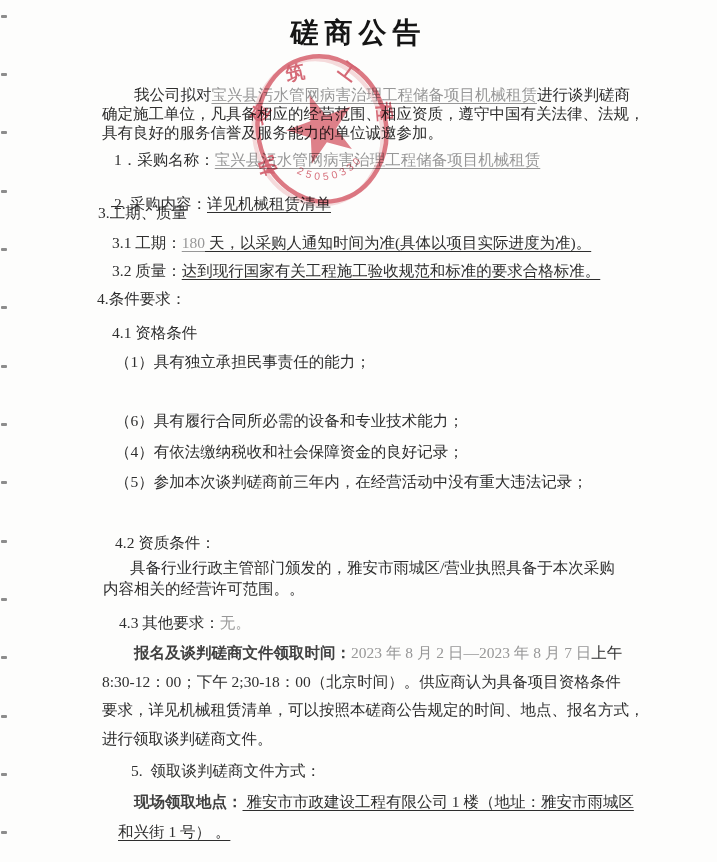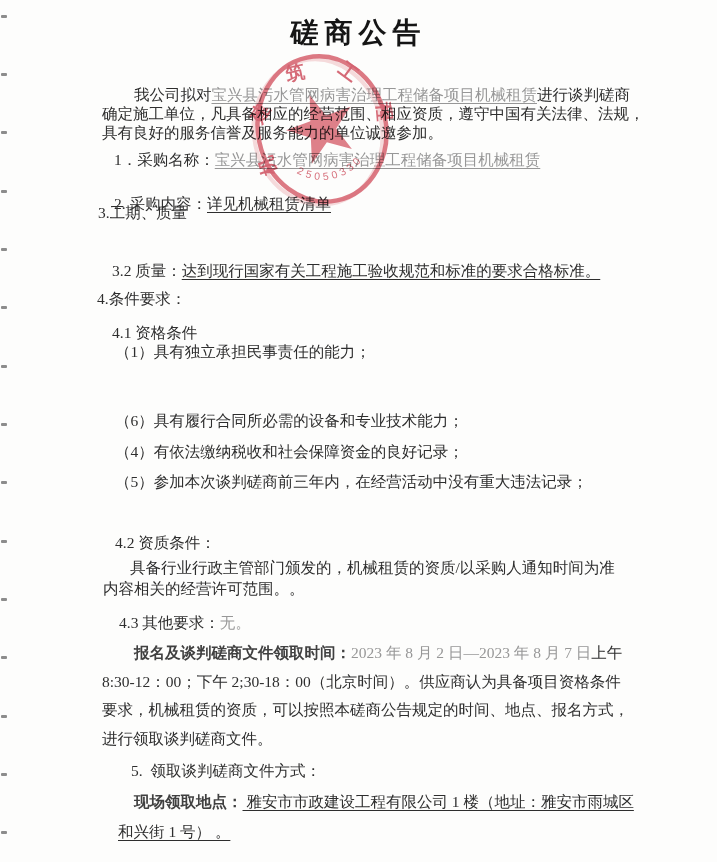--- a/index.html
+++ b/index.html
@@ -27,21 +27,21 @@
   .l-p1a{left:134px;top:86px;}
   .l-p1b{left:102px;top:105px;}
   .l-p1c{left:102px;top:124px;}
   .l-it1{left:114px;top:151px;}
   .l-it2{left:114px;top:173px;margin-top:22px;}
   .l-s3 {left:98px; top:204px;}
   .l-s31{left:112px;top:234px;}
   .l-s32{left:112px;top:262px;}
   .l-s4 {left:97px; top:290px;}
   .l-s41{left:112px;top:324px;}
-  .l-c1{left:115px;top:343px;}
+  .l-c1{left:115px;top:353px;}
   .l-c2{left:115px;top:383px;}
   .l-c3{left:115px;top:412px;}
   .l-c4{left:115px;top:443px;}
   .l-c5{left:115px;top:473px;}
   .l-c6{left:115px;top:504px;}
   .l-s42{left:115px;top:534px;}
   .l-q1{left:130px;top:559px;}
   .l-q2{left:103px;top:580px;}
   .l-s43{left:119px;top:614px;}
   .l-t1{left:134px;top:644px;}
@@ -69,36 +69,37 @@
   <div class="title">磋商公告</div>
 
   <div class="ln l-p1a"><span>我公司拟对</span><span class="g u">宝兴县污水管网病害治理工程储备项目机械租赁</span><span>进行谈判磋商</span></div>
   <div class="ln l-p1b">确定施工单位，凡具备相应的经营范围、相应资质，遵守中国有关法律、法规，</div>
   <div class="ln l-p1c">具有良好的服务信誉及服务能力的单位诚邀参加。</div>
 
   <div class="ln l-it1"><span>1．采购名称：</span><span class="g u">宝兴县污水管网病害治理工程储备项目机械租赁</span></div>
   <div class="ln l-it2"><span>2. 采购内容：</span><span class="u">详见机械租赁清单</span></div>
 
   <div class="ln l-s3">3.工期、质量</div>
+  <div class="ln l-s31"><span>3.1 工期：</span><span class="g u">180</span><span class="u"> 天，以采购人通知时间为准(具体以项目实际进度为准)。</span></div>
   <div class="ln l-s32"><span>3.2 质量：</span><span class="u">达到现行国家有关工程施工验收规范和标准的要求合格标准。</span></div>
 
   <div class="ln l-s4">4.条件要求：</div>
   <div class="ln l-s41">4.1 资格条件</div>
   <div class="ln l-c1">（1）具有独立承担民事责任的能力；</div>
   <div class="ln l-c3">（6）具有履行合同所必需的设备和专业技术能力；</div>
   <div class="ln l-c4">（4）有依法缴纳税收和社会保障资金的良好记录；</div>
   <div class="ln l-c5">（5）参加本次谈判磋商前三年内，在经营活动中没有重大违法记录；</div>
   <div class="ln l-s42">4.2 资质条件：</div>
-  <div class="ln l-q1">具备行业行政主管部门颁发的，机械租赁的资质/以采购人通知时间为准</div>
+  <div class="ln l-q1">具备行业行政主管部门颁发的，雅安市雨城区/营业执照具备于本次采购</div>
   <div class="ln l-q2">内容相关的经营许可范围。。</div>
   <div class="ln l-s43"><span>4.3 其他要求：</span><span class="g">无。</span></div>
 
   <div class="ln l-t1"><span class="b">报名及谈判磋商文件领取时间：</span><span class="g">2023 年 8 月 2 日—2023 年 8 月 7 日</span><span>上午</span></div>
   <div class="ln l-t2">8:30-12：00；下午 2;30-18：00（北京时间）。供应商认为具备项目资格条件</div>
-  <div class="ln l-t3">要求，机械租赁的资质，可以按照本磋商公告规定的时间、地点、报名方式，</div>
+  <div class="ln l-t3">要求，详见机械租赁清单，可以按照本磋商公告规定的时间、地点、报名方式，</div>
   <div class="ln l-t4">进行领取谈判磋商文件。</div>
 
   <div class="ln l-it5">5.  领取谈判磋商文件方式：</div>
   <div class="ln l-loc1"><span class="b">现场领取地点：</span><span class="u"> 雅安市市政建设工程有限公司 1 楼（地址：雅安市雨城区</span></div>
   <div class="ln l-loc2"><span class="u">和兴街 1 号） 。</span></div>
 
   <svg class="stamp" width="172" height="178" viewBox="0 0 172 178">
 
     <ellipse cx="80" cy="90" rx="64" ry="73" fill="none" stroke="#d65a68" stroke-width="4" opacity="0.25" transform="rotate(-12 80 90)"></ellipse>
     <g transform="translate(84,87) rotate(-12)">

